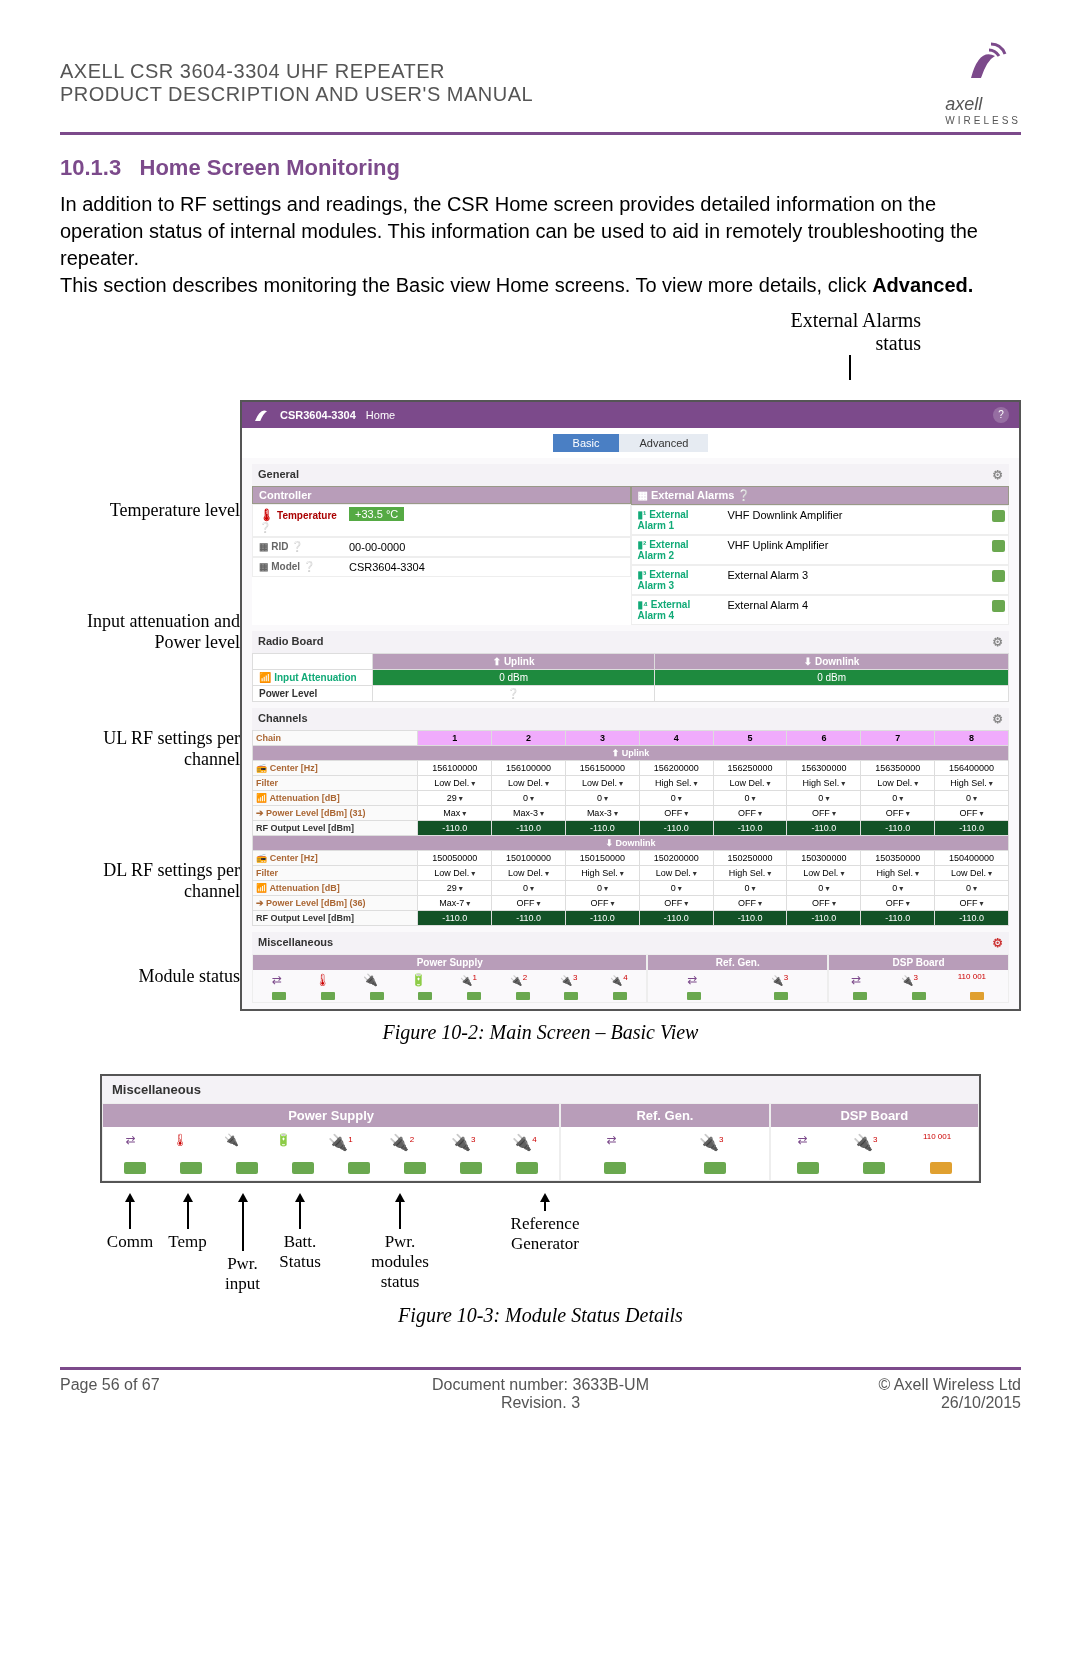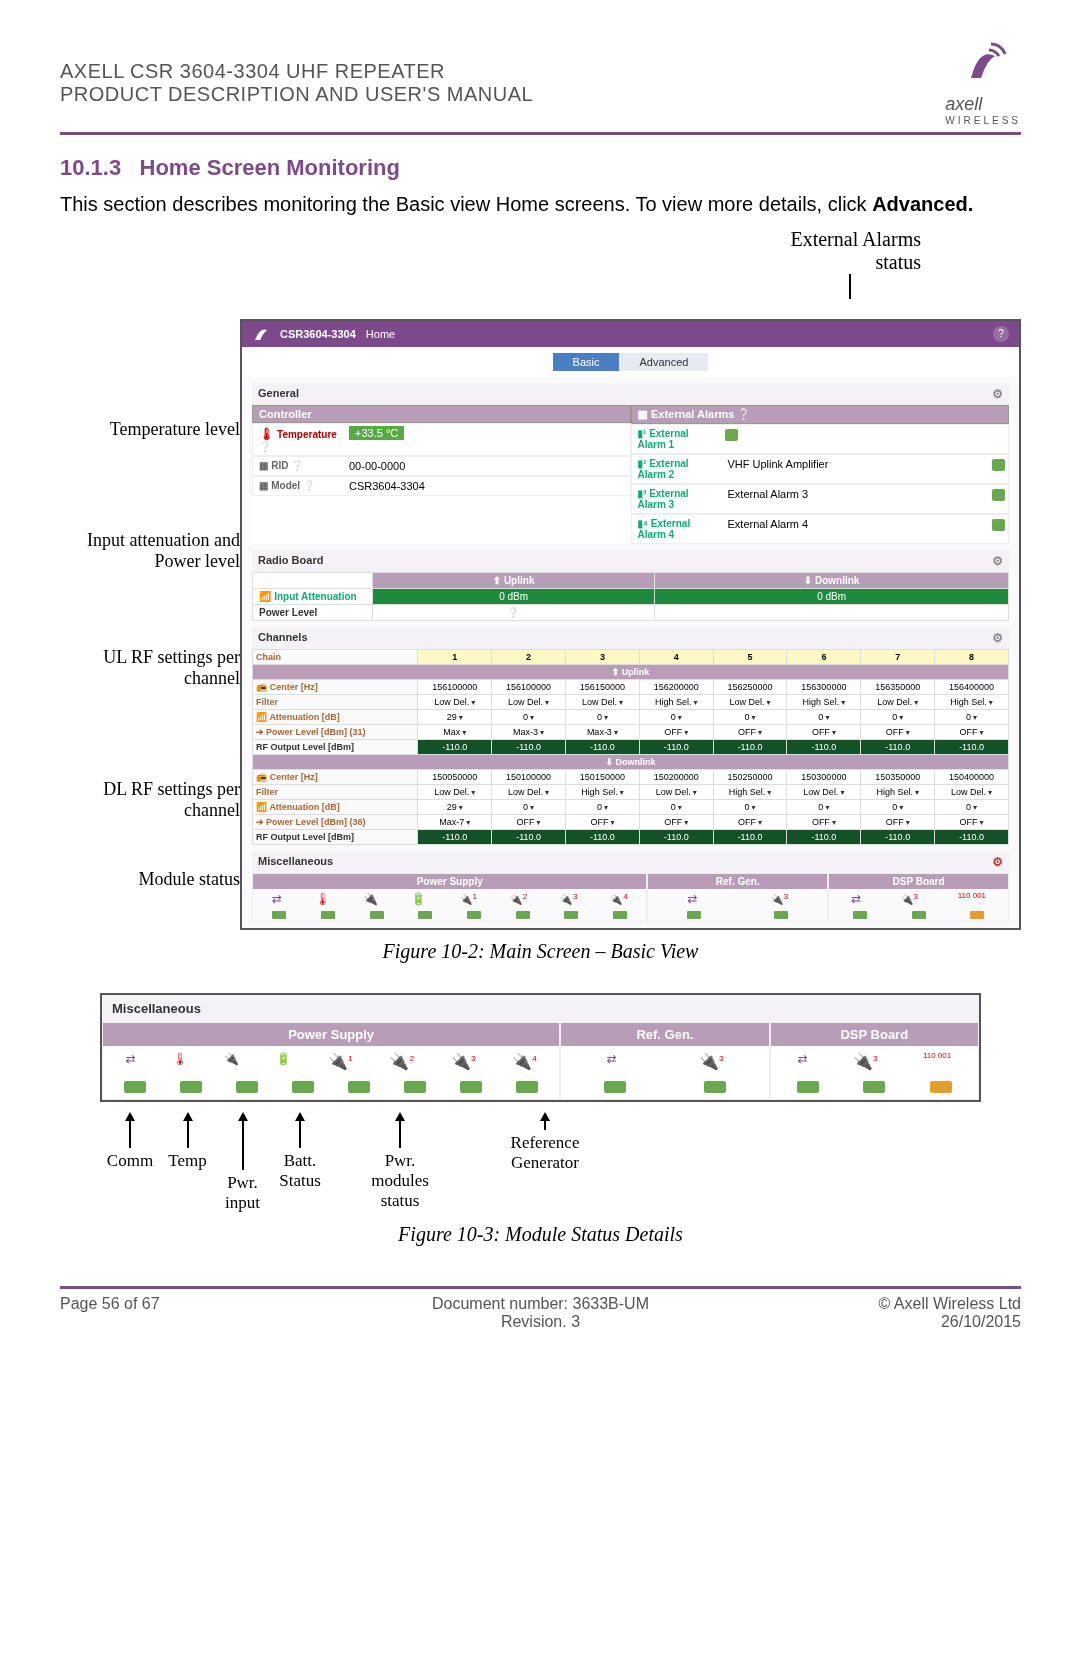--- a/index.html
+++ b/index.html
@@ -75,21 +75,21 @@
   .temp-chip { background:#5a4; color:#fff; padding:1px 6px; }
   .mag-chip { display:inline-block; background:#c028c0; color:#fff; padding:1px 4px; font-size:9px; }
 
   .radio-tbl { width:100%; border-collapse: collapse; }
   .radio-tbl td { border:1px solid #ddd; padding:2px 6px; font-size:10px; }
   .hdr-up, .hdr-dn { background:#b89db9; color:#fff; font-weight:bold; text-align:center; }
   .greenrow td { background:#1e8a3e; color:#fff; text-align:center; }
 
   .ch-tbl { width:100%; border-collapse: collapse; font-size:9px; }
   .ch-tbl th, .ch-tbl td { border:1px solid #ddd; padding:2px 3px; text-align:center; }
-  .ch-tbl .chainhdr { background:#fef9c3; font-weight:bold; }
+  .ch-tbl .chainhdr { background:#f0abfc; font-weight:bold; }
   .ch-tbl .direrow td { background:#b89db9; color:#fff; font-weight:bold; }
   .ch-tbl .rowlb { text-align:left; font-weight:bold; color:#a63; background:#fafafa; }
   .ch-tbl .darkrow td { background:#135227; color:#fff; }
   .sel { display:inline-flex; align-items:flex-end; gap:2px; font-size:9px; }
   .sel .car { font-size:8px; color:#333; }
 
   .misc-panel { margin: 6px 10px; }
   .misc-title { font-weight:bold; padding:4px 6px; color:#333; background:#f4f2f6; display:flex; justify-content: space-between; }
   .misc-grid { display:flex; }
   .misc-block { flex:1; border:1px solid #eee; }
@@ -165,38 +165,39 @@
         <div class="txt">axell</div>
         <div class="sm">WIRELESS</div>
       </div>
     </div>
   </div>
 
   <div class="section-heading">
     <span>10.1.3</span>&nbsp;&nbsp;
     <span>Home Screen Monitoring</span>
   </div>
+  <div class="body-text">In addition to RF settings and readings, the CSR Home screen provides detailed information on the operation status of internal modules. This information can be used to aid in remotely troubleshooting the repeater.</div>
   <div class="body-text">
     <span>This section describes monitoring the Basic view Home screens. To view more details, click </span><span class="bold">Advanced.</span>
   </div>
 
   <div class="ext-alarm-label">
     <span>External Alarms</span><br>
     <span>status</span>
   </div>
   <div class="ext-alarm-line"></div>
 
   <div class="main-view-wrap">
 
     <div class="callouts">
       <div class="callout" style="margin-top:20px">Temperature level</div>
       <div class="callout" style="margin-top:70px">Input attenuation and Power level</div>
       <div class="callout" style="margin-top:55px">UL RF settings per channel</div>
       <div class="callout" style="margin-top:70px">DL RF settings per channel</div>
-      <div class="callout" style="margin-top:28px">Module status</div>
+      <div class="callout" style="margin-top:44px">Module status</div>
     </div>
 
     <div class="shot">
 
       <div class="topbar">
         <svg width="18" height="18" viewBox="0 0 48 48">
             <path d="M8 40 Q22 4 40 14 Q30 20 22 40 Z" fill="#fff"></path>
           </svg>
         <span style="font-weight:bold">CSR3604-3304</span>
         <span>Home</span>
@@ -227,20 +228,21 @@
                 <div class="k" style="color:#666">▦ <span>Model</span> <span style="color:#06c">❔</span></div>
                 <div class="v">CSR3604-3304</div>
               </div>
           </div>
           <div class="gen-right">
             <div class="ph" style="display:flex;">
                 <span style="flex:1">▦ <span>External Alarms</span> <span style="color:#cff">❔</span></span>
               </div>
             <div class="kv">
                 <div class="k" style="color:#1a7">▮¹ <span>External Alarm 1</span></div>
+                <div class="v">VHF Downlink Amplifier</div>
                 <div style="padding:3px"><span class="status-chip">&nbsp;&nbsp;</span></div>
               </div>
             <div class="kv">
                 <div class="k" style="color:#1a7">▮² <span>External Alarm 2</span></div>
                 <div class="v">VHF Uplink Amplifier</div>
                 <div style="padding:3px"><span class="status-chip">&nbsp;&nbsp;</span></div>
               </div>
             <div class="kv">
                 <div class="k" style="color:#1a7">▮³ <span>External Alarm 3</span></div>
                 <div class="v">External Alarm 3</div>

